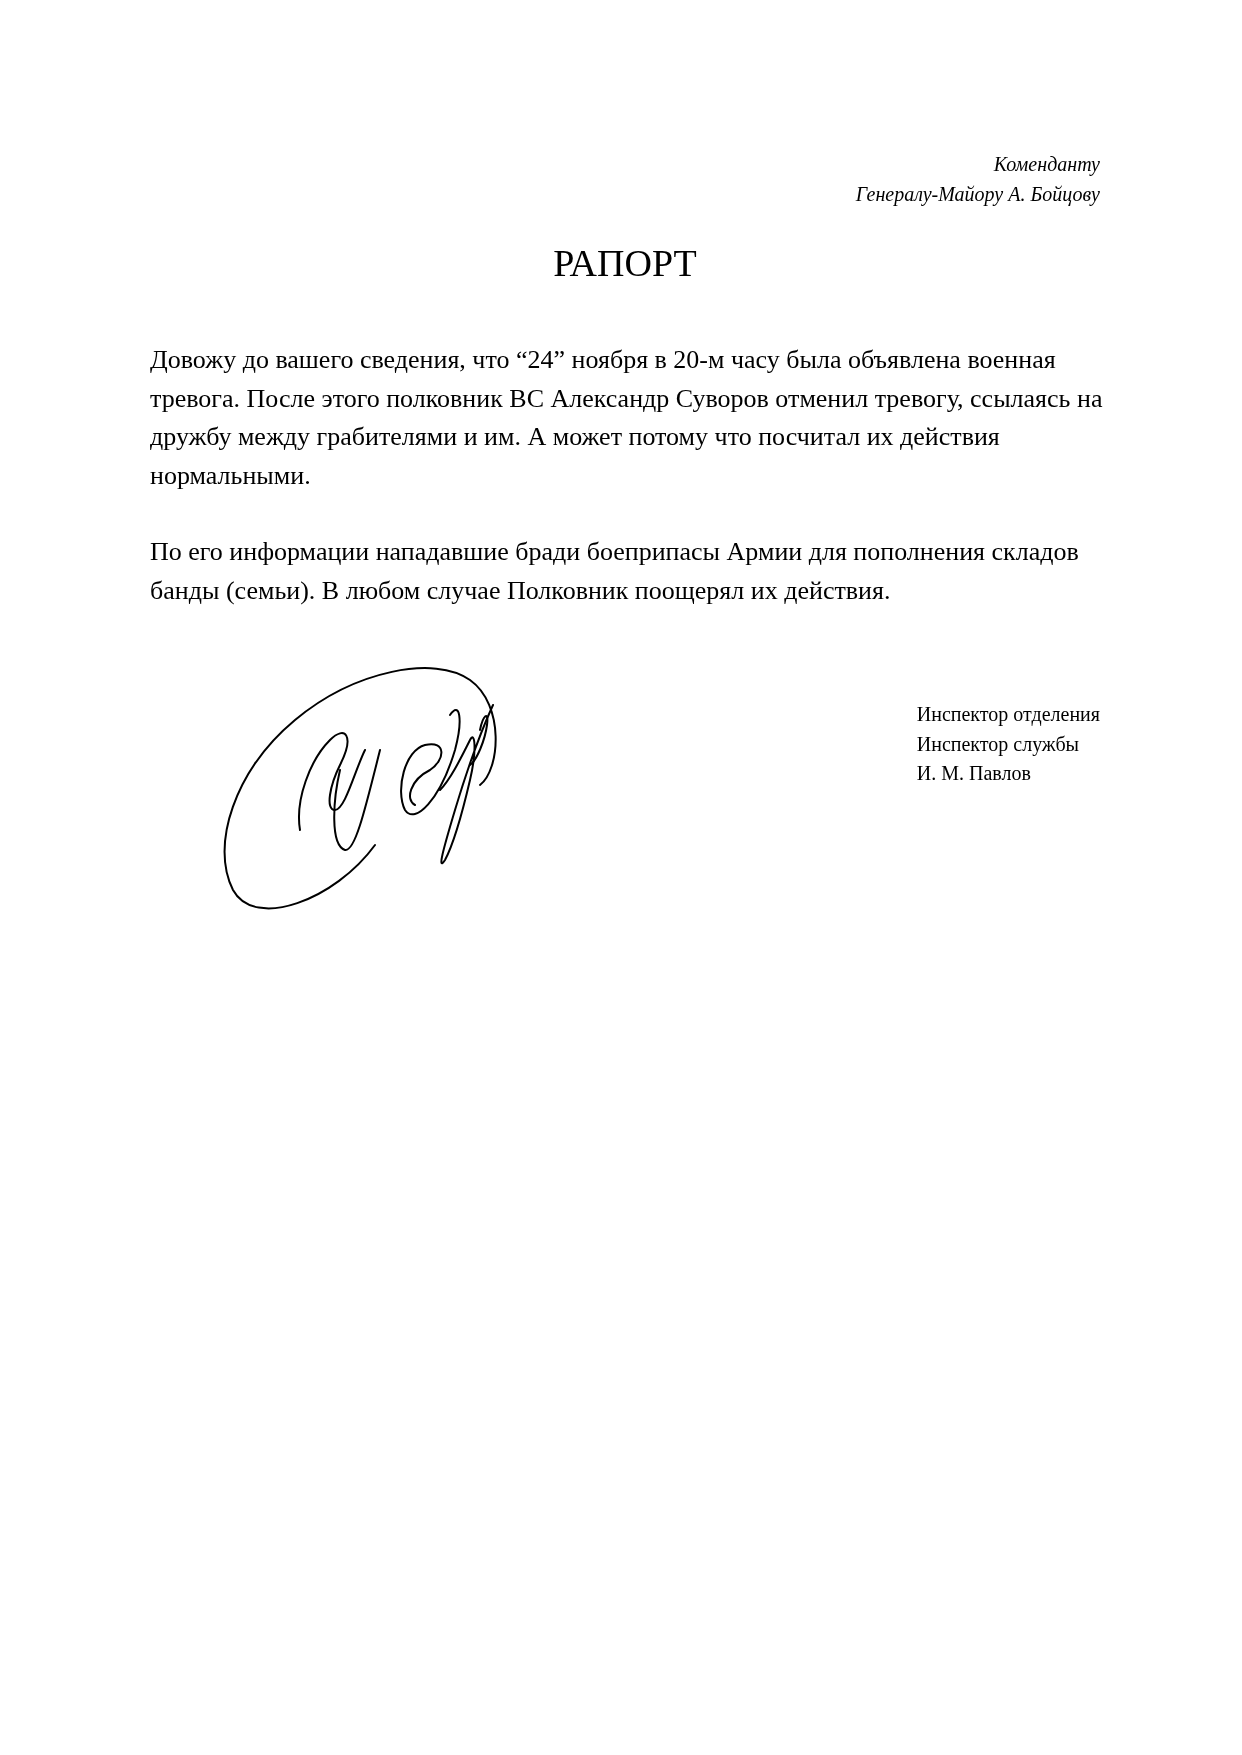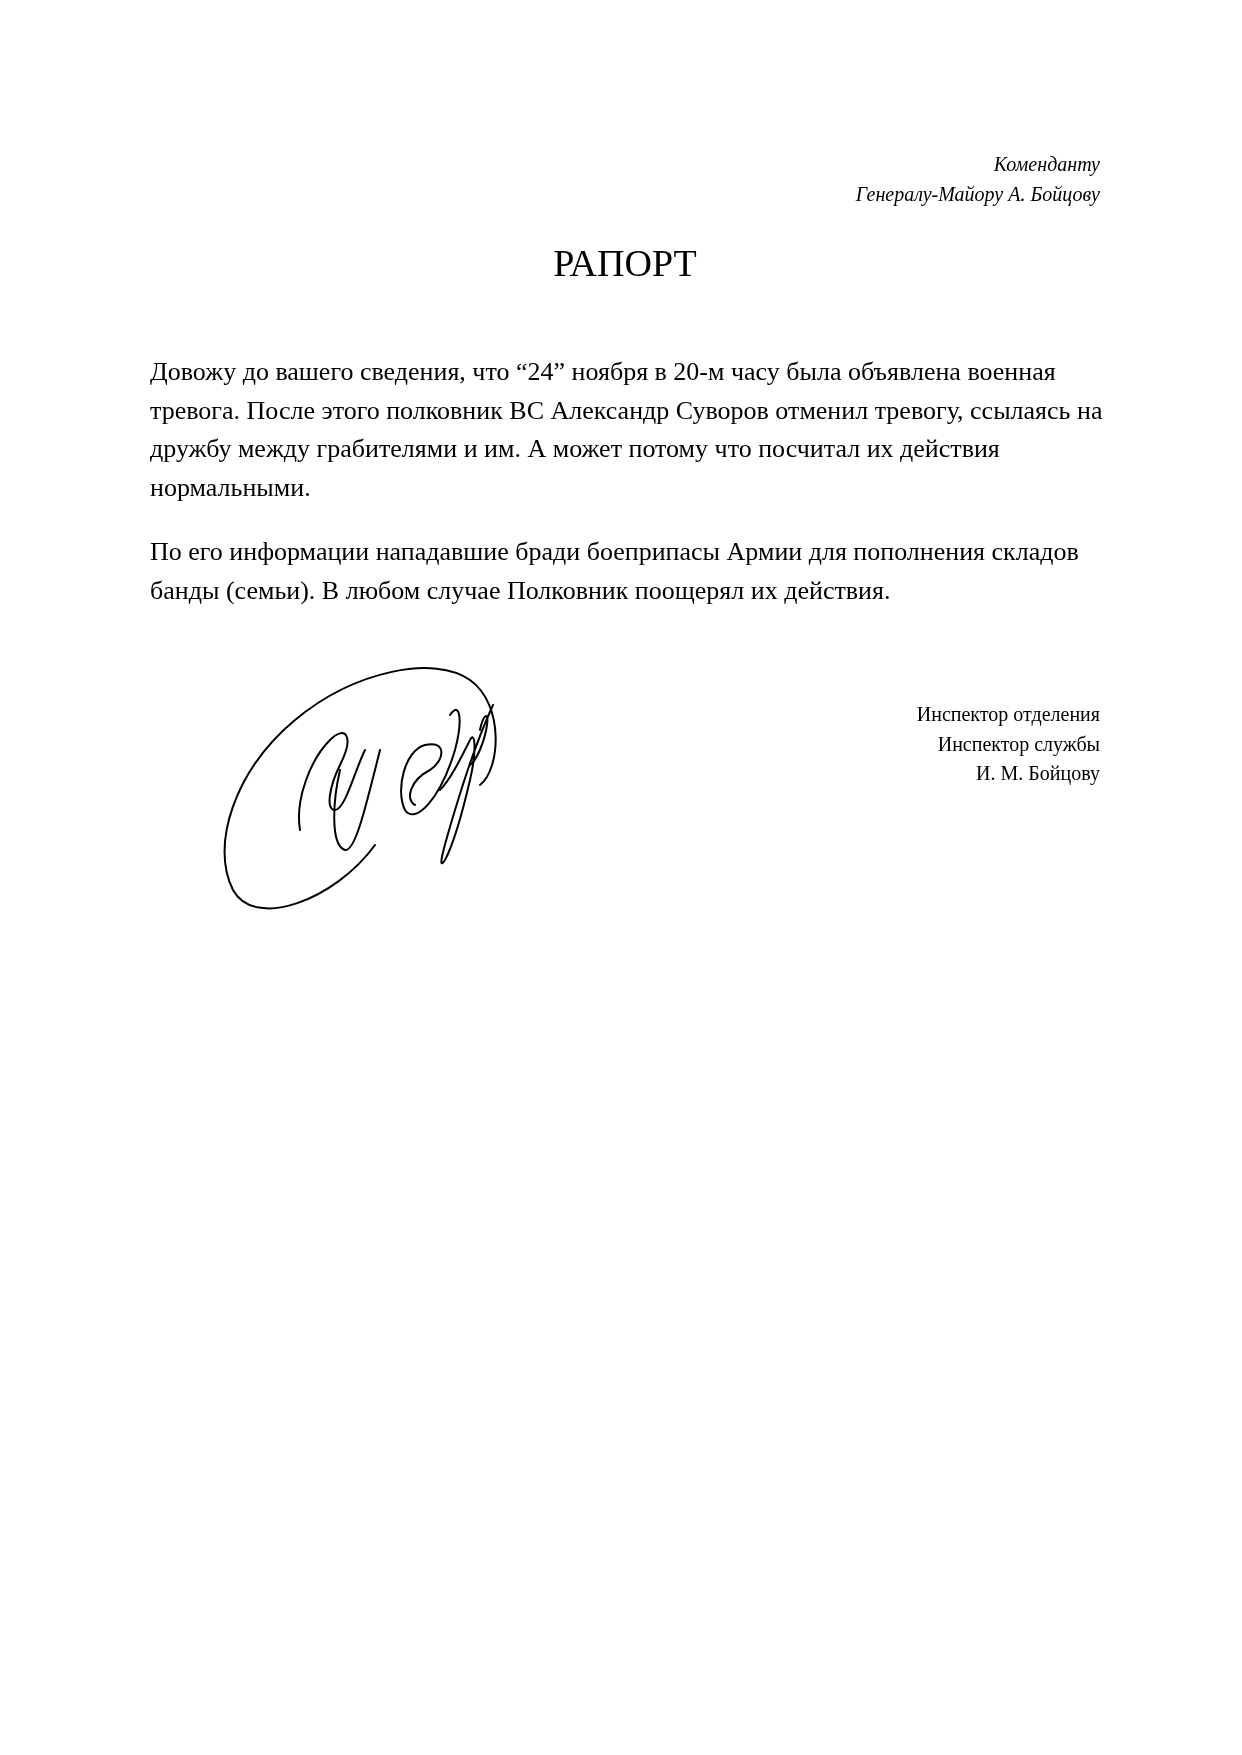--- a/index.html
+++ b/index.html
@@ -35,27 +35,26 @@
       padding-left: 4px;
     }
     .para {
       position: absolute;
       left: 150px;
       width: 960px;
       font-size: 26px;
       line-height: 38.5px;
       margin: 0;
     }
-    .para1 { top: 341px; margin-top: 12px; }
+    .para1 { top: 341px; }
     .para2 { top: 533px; }
     .signer {
       position: absolute;
       right: 142px;
       top: 700px;
-      text-align: right;
       font-size: 20px;
       line-height: 29.5px;
     }
     .signature {
       position: absolute;
       left: 215px;
       top: 660px;
       width: 300px;
       height: 260px;
     }
@@ -84,16 +83,16 @@
 
     <path d="M200 145 C 190 140, 195 120, 215 110 C 230 100, 232 80, 210 85 C 190 90, 180 130, 190 150 C 200 165, 225 140, 240 90 C 248 60, 245 40, 235 55"></path>
 
     <path d="M225 130 C 235 120, 245 100, 255 80 C 260 70, 262 90, 255 120 C 248 150, 238 185, 230 200 C 222 212, 228 190, 240 150 C 252 110, 262 80, 278 45"></path>
     <path d="M255 105 C 262 100, 270 80, 272 65 C 274 50, 268 55, 265 70"></path>
   </svg>
 
   <div class="signer">
     <div>Инспектор отделения</div>
     <div>Инспектор службы</div>
-    <div>И. М. Бойцову</div>
+    <div>И. М. Павлов</div>
   </div>
 
 </div>
 
 </body></html>

